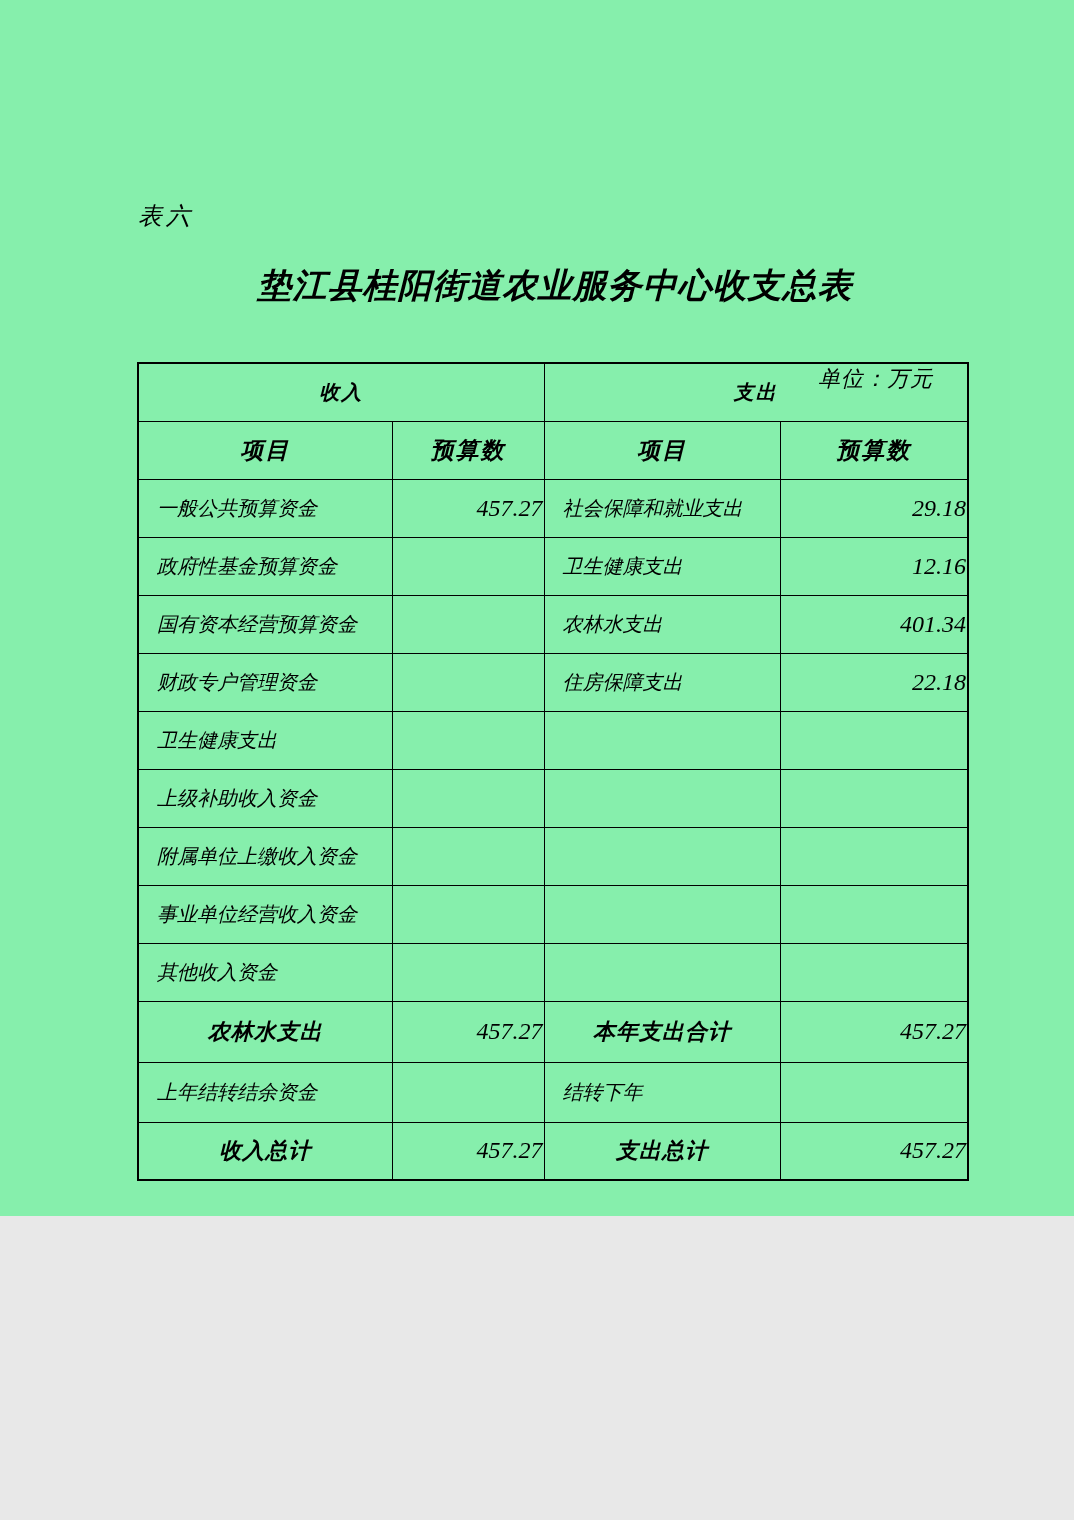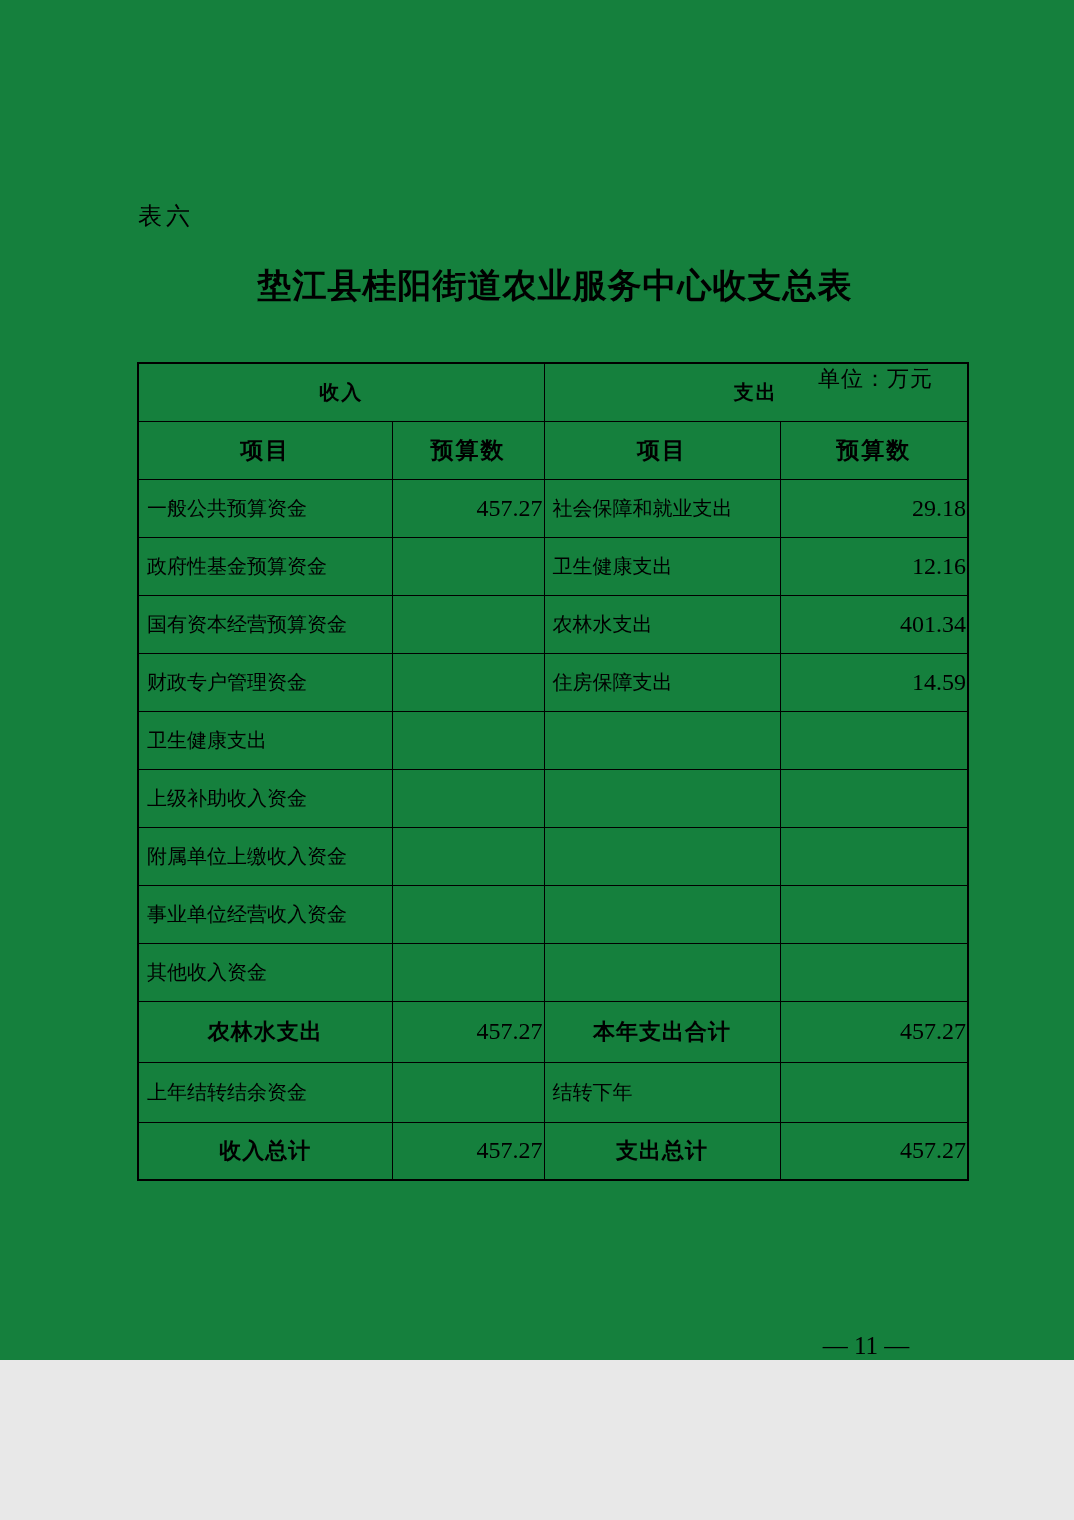--- a/index.html
+++ b/index.html
@@ -1,24 +1,25 @@
 <!DOCTYPE html>
 <html><head>
 <meta charset="utf-8">
 <style>
   html, body { margin: 0; padding: 0; background: #e8e8e8; }
   .page {
     position: relative;
     width: 1074px;
-    height: 1360px;
+    height: 1216px;
     margin: 0 auto;
-    background: #15803d;
+    background: #86efac;
     color: #000000;
     font-family: "Liberation Serif", "DejaVu Serif", serif;
     overflow: hidden;
+    font-style: italic;
   }
   .table-label {
     position: absolute;
     left: 138px;
     top: 200px;
     font-size: 24px;
     letter-spacing: 4px;
     font-family: "Liberation Serif", "DejaVu Serif", serif;
   }
   .doc-title {
@@ -66,21 +67,21 @@
   tr.total-row        { height: 58px; padding-left: 11px; }
   .budget-table th {
     font-family: "Liberation Sans", "DejaVu Sans", sans-serif;
     font-weight: bold;
     text-align: center;
   }
   th.group-header { font-size: 20px; letter-spacing: 2px; }
   th.col-header   { font-size: 23px; letter-spacing: 2px; }
   td.item-cell {
     text-align: left;
-    padding-left: 8px;
+    padding-left: 18px;
     font-size: 20px;
     font-family: "Liberation Serif", "DejaVu Serif", serif;
   }
   td.num-cell {
     text-align: right;
     font-size: 24px;
     font-family: "Liberation Serif", "DejaVu Serif", serif;
   }
   td.total-label-cell {
     text-align: center;
@@ -145,21 +146,21 @@
       <tr class="data-row">
         <td class="item-cell">国有资本经营预算资金</td>
         <td class="num-cell"></td>
         <td class="item-cell">农林水支出</td>
         <td class="num-cell">401.34</td>
       </tr>
       <tr class="data-row">
         <td class="item-cell">财政专户管理资金</td>
         <td class="num-cell"></td>
         <td class="item-cell">住房保障支出</td>
-        <td class="num-cell">14.59</td>
+        <td class="num-cell">22.18</td>
       </tr>
       <tr class="data-row">
         <td class="item-cell">卫生健康支出</td>
         <td class="num-cell"></td>
         <td class="item-cell"></td>
         <td class="num-cell"></td>
       </tr>
       <tr class="data-row">
         <td class="item-cell">上级补助收入资金</td>
         <td class="num-cell"></td>

